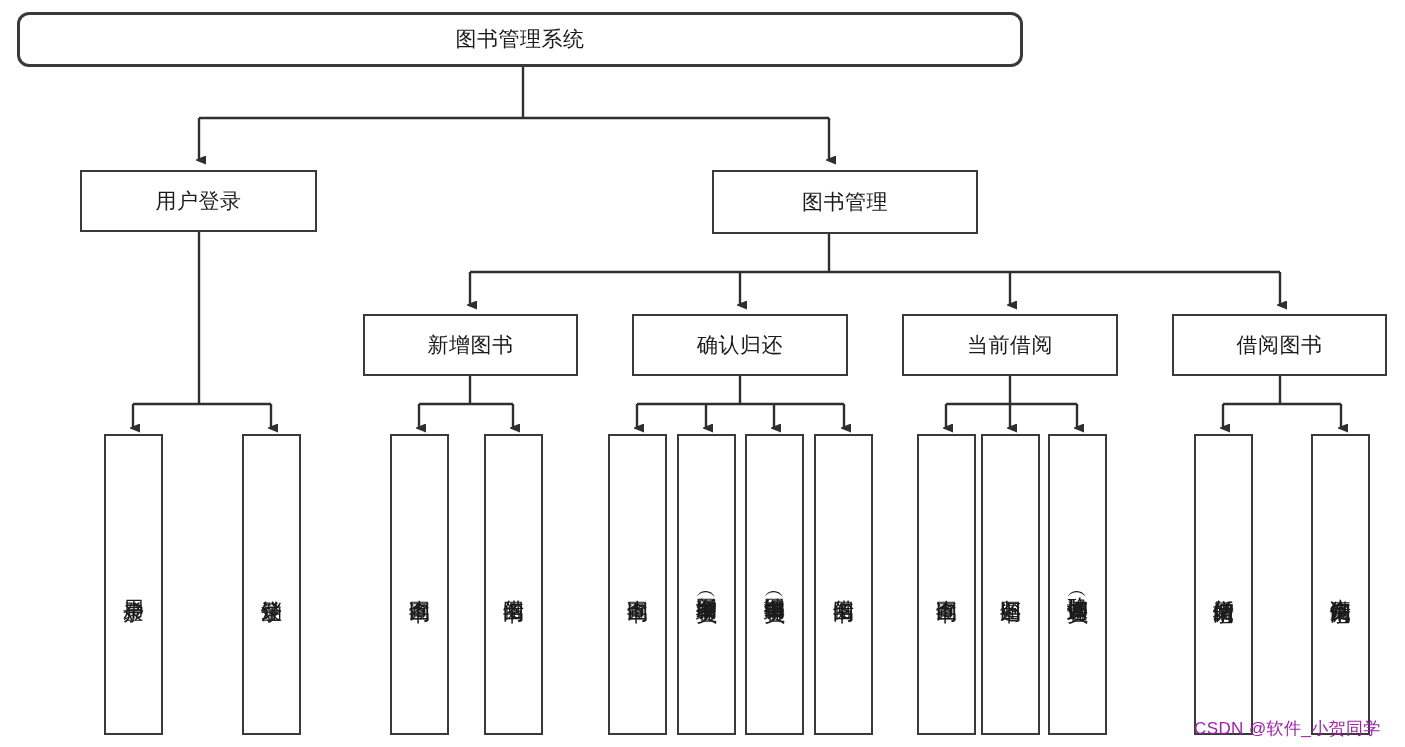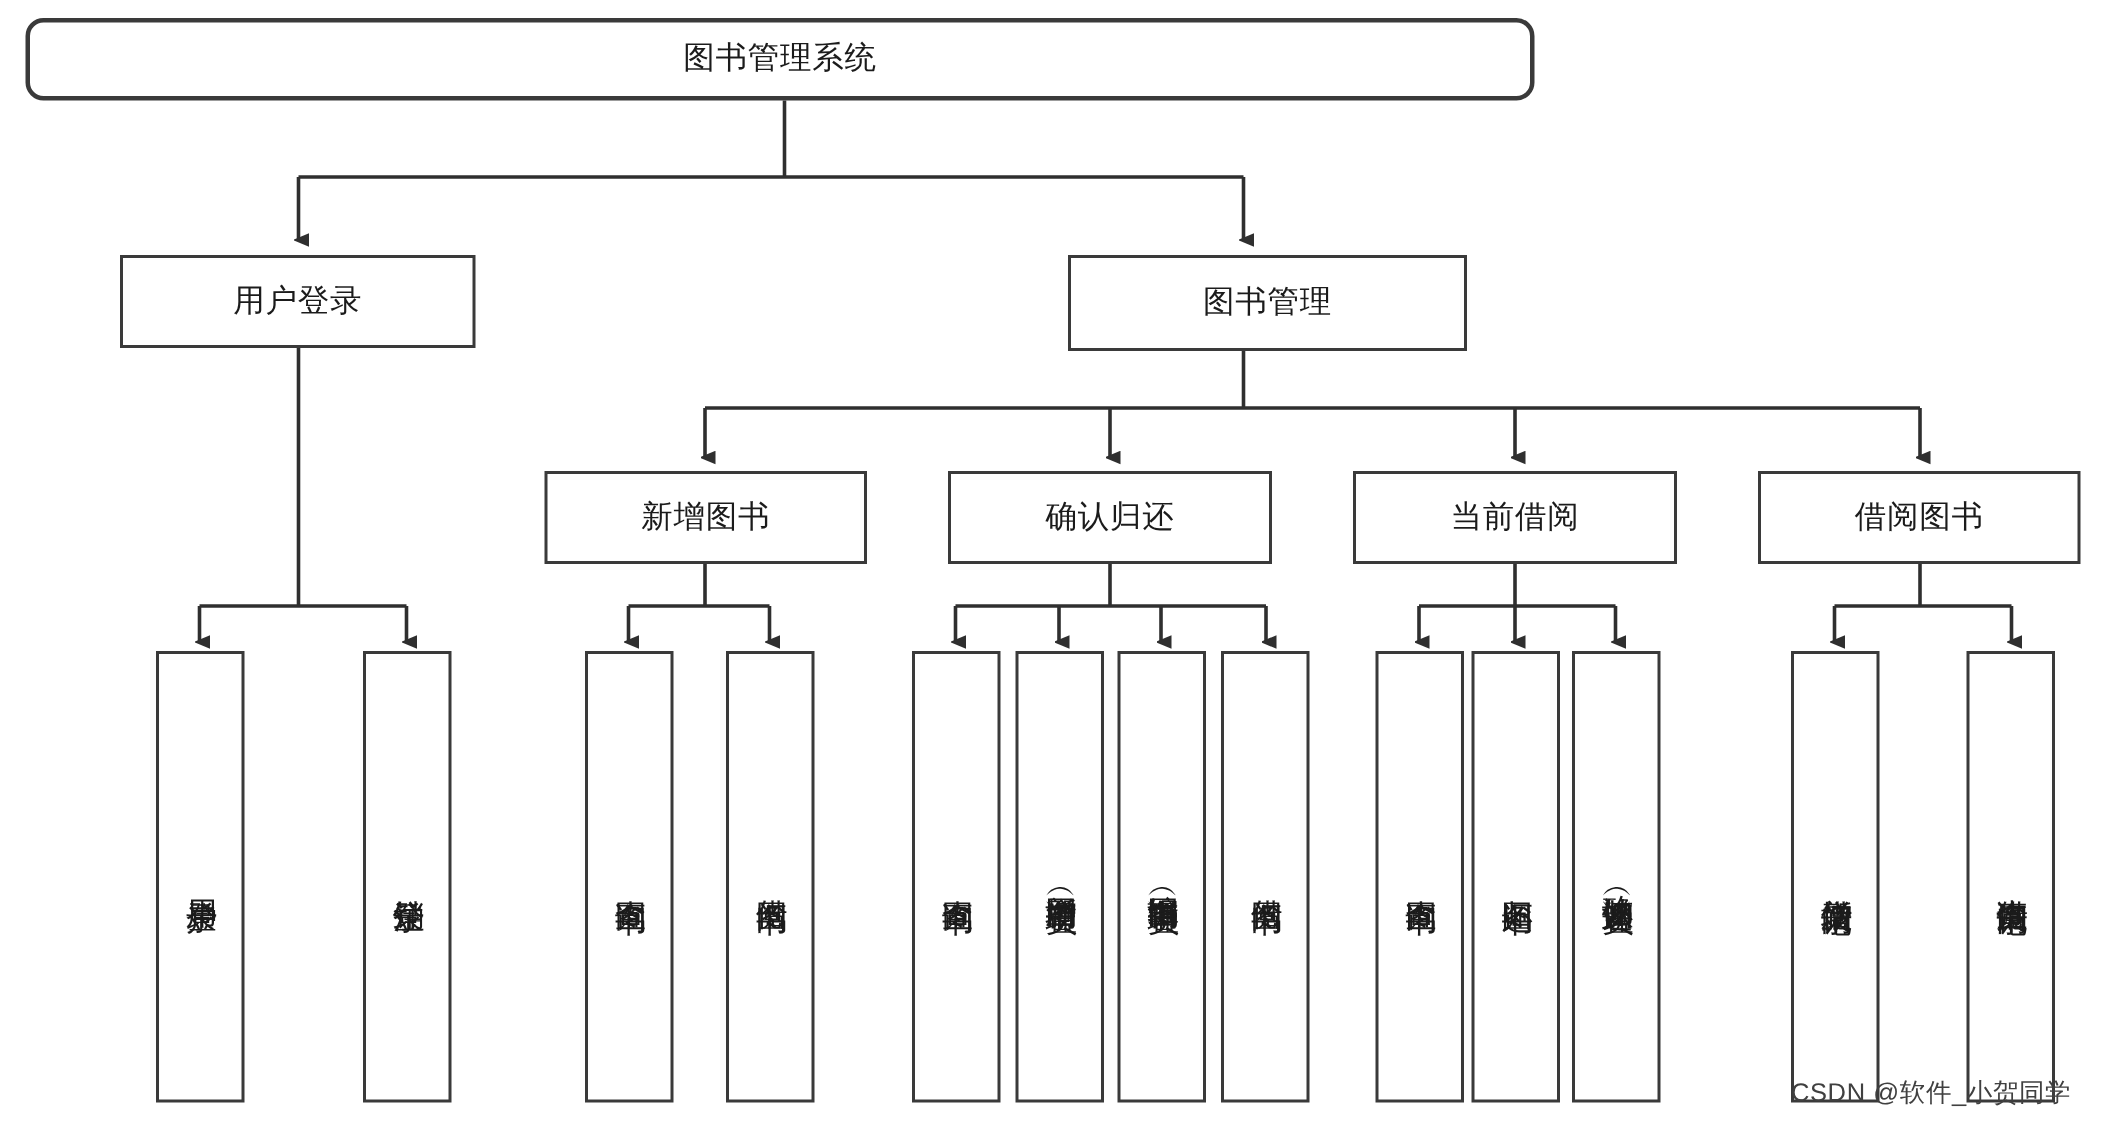--- a/index.html
+++ b/index.html
@@ -61,21 +61,21 @@
     writing-mode: vertical-rl;
     text-orientation: upright;
     font-size: 21px;
     line-height: 1.05;
     letter-spacing: 1px;
     max-height: 100%;
   }
   .watermark {
     position: absolute;
     font-size: 17px;
-    color: #404040;
+    color: #a21caf;
     white-space: nowrap;
     letter-spacing: 0.4px;
   }
 </style>
 </head>
 <body>
 
 <div id="canvas">
 
   <svg id="edges" viewBox="0 0 1405 747">

